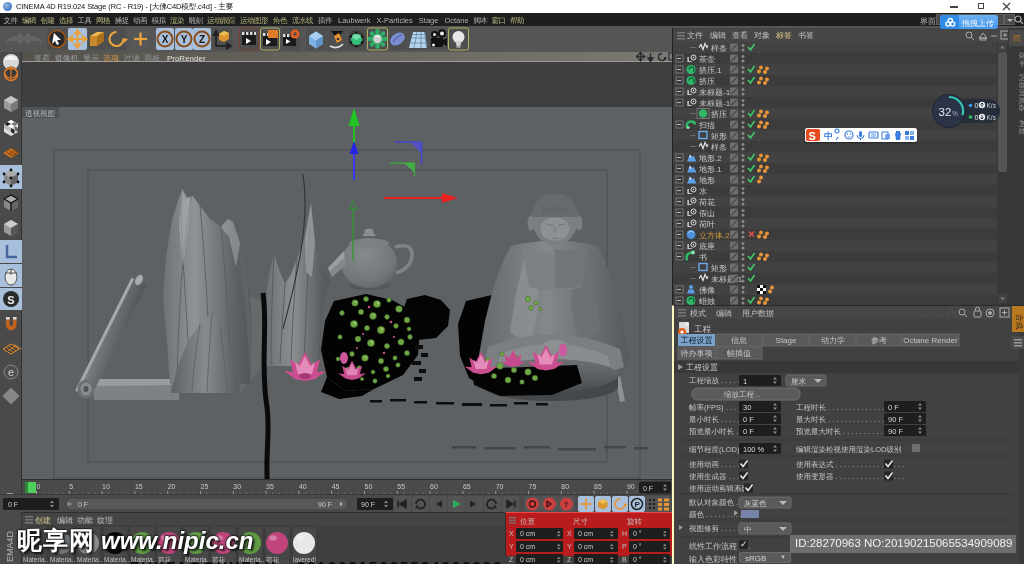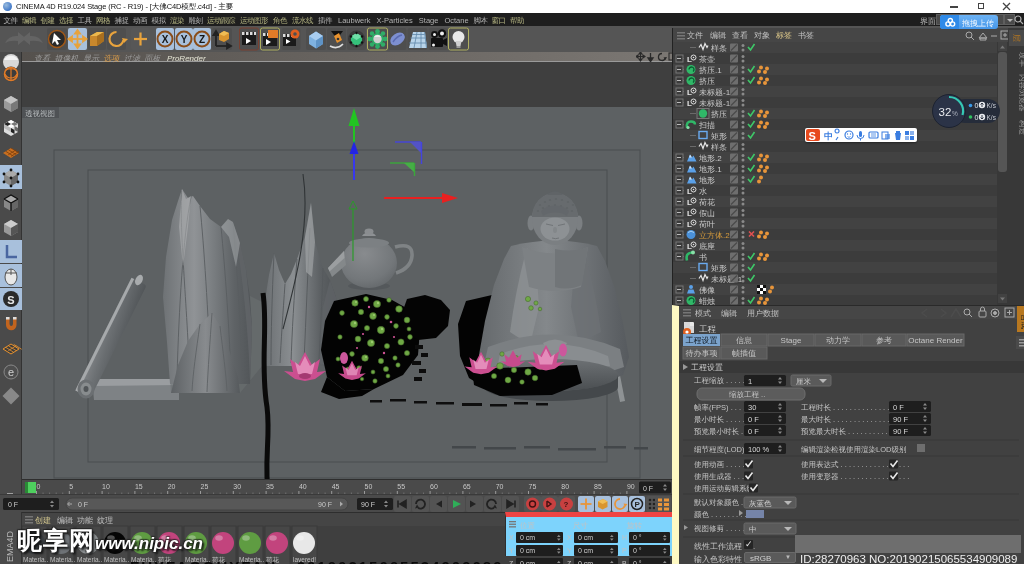--- a/index.html
+++ b/index.html
@@ -290,21 +290,21 @@
 
   <g transform="translate(0,332)">
     <rect x="5" y="6" width="12" height="12" transform="rotate(45 11 12)" fill="#888"></rect>
   </g>
 
   <text x="-460" y="13" transform="rotate(-90)" font-family="Liberation Sans, sans-serif" font-size="9" fill="#b8b8b8">XON</text>
   <text x="-510" y="13" transform="rotate(-90)" font-family="Liberation Sans, sans-serif" font-size="9" fill="#b8b8b8">EMA4D</text>
 </svg>
 </div>
 
-<div class="abs" style="left:22px;top:52px;width:650px;height:10px;background:linear-gradient(to right,#55514d,#7b7773);border-bottom:1px solid #9a9a9a;font-style:italic;">
+<div class="abs" style="left:22px;top:52px;width:650px;height:10px;background:linear-gradient(to right,#55514d,#7b7773);border-bottom:1px solid #9a9a9a;">
   <div class="abs tx" style="left:12px;top:1px;font-size:8px;color:#9c9c9c;">查看&nbsp;&nbsp;摄像机&nbsp;&nbsp;显示&nbsp;&nbsp;<span style="color:#d79b4a;">选项</span>&nbsp;&nbsp;过滤&nbsp;&nbsp;面板&nbsp;&nbsp;&nbsp;<span style="color:#e5e5d5;">ProRender</span></div>
   <svg class="abs" style="left:614px;top:0px;" width="44" height="10">
     <g stroke="#2a2a2a" stroke-width="1.1" fill="#2a2a2a">
       <line x1="4.5" y1="1" x2="4.5" y2="8"></line>
         <line x1="1" y1="4.5" x2="8" y2="4.5"></line>
       <path d="M4.5,0 l1.5,2 -3,0 z M4.5,9 l1.5,-2 -3,0 z M0,4.5 l2,-1.5 0,3 z M9,4.5 l-2,-1.5 0,3 z"></path>
     </g>
     <g stroke="#2a2a2a" stroke-width="1.3" fill="#2a2a2a">
         <line x1="14.5" y1="1" x2="14.5" y2="7"></line>
         <path d="M14.5,9.5 l2.5,-3.5 -5,0 z"></path>
@@ -908,21 +908,21 @@
         <text x="244" y="49" font-size="6.5" fill="#c0c0c0">荷花</text>
         <rect x="270" y="13" width="25" height="39" fill="#474747" stroke="#3a3a3a"></rect>
         <circle cx="282" cy="30" r="11" fill="#e8e8e8"></circle>
         <ellipse cx="278" cy="25" rx="3.8" ry="2.8" fill="#ffffff" opacity="0.3"></ellipse>
         <text x="271" y="49" font-size="6.5" fill="#c0c0c0">layered!</text>
       </g>
 </svg>
 
 </div>
 
-<div class="abs" style="left:505px;top:512px;width:167px;height:44px;background:#7dd3fc;border-top:5px solid #ef4444;border-left:1px solid #2e2e2e;">
+<div class="abs" style="left:505px;top:512px;width:167px;height:44px;background:#b91c1c;border-top:1px solid #ef4444;border-left:1px solid #2e2e2e;">
 <svg width="167" height="52" style="position:absolute;left:0;top:0;" font-family="Liberation Sans, sans-serif" font-size="7">
   <g fill="#767676">
         <rect x="3" y="4" width="7" height="1.3"></rect>
         <rect x="3" y="6.6" width="7" height="1.3"></rect>
         <rect x="3" y="9.2" width="7" height="1.3"></rect>
       </g>
   <g font-size="7.5" fill="#c2c2c2">
         <text x="14" y="11">位置</text>
         <text x="67" y="11">尺寸</text>
         <text x="121" y="11">旋转</text>
@@ -1331,21 +1331,21 @@
         <text x="344" y="9">层</text>
       </g>
   <g font-size="7.5" fill="#9a9a9a">
     <text x="347" y="24" transform="rotate(90 347 24)">攻丰</text>
     <text x="347" y="46" transform="rotate(90 347 46)">内容浏览器</text>
     <text x="347" y="92" transform="rotate(90 347 92)">构造</text>
   </g>
 </svg>
 </div>
 
-<div class="abs" style="left:672px;top:305px;width:352px;height:259px;background:#414141;border-left:7px solid #fef9c3;border-top:1px solid #2a2a2a;">
+<div class="abs" style="left:672px;top:305px;width:352px;height:259px;background:#414141;border-left:2px solid #fef9c3;border-top:1px solid #2a2a2a;">
 <svg width="352" height="259" style="position:absolute;left:0;top:0;" font-family="Liberation Sans, sans-serif">
 
   <rect x="0" y="0" width="352" height="13" fill="#464646"></rect>
   <g fill="#767676">
         <rect x="4" y="3" width="8" height="1.5"></rect>
         <rect x="4" y="6" width="8" height="1.5"></rect>
         <rect x="4" y="9" width="8" height="1.5"></rect>
       </g>
   <g font-size="8" fill="#c2c2c2">
         <text x="16" y="9.5">模式</text>
@@ -1481,21 +1481,21 @@
         <rect x="340" y="39" width="8" height="1.5"></rect>
       </g>
 </svg>
 
 <div class="abs tx" style="left:15px;top:235px;font-size:8px;color:#c4c4c4;">线性工作流程 . . .</div>
 <div class="abs" style="left:65px;top:234px;width:9px;height:9px;background:#252525;border-radius:1px;"></div>
 <div class="abs" style="left:66px;top:233px;color:#e8e8e8;font-size:9px;">✓</div>
 <div class="abs tx" style="left:15px;top:248px;font-size:8px;color:#c4c4c4;">输入色彩特性 . . .</div>
 <div class="abs" style="left:65px;top:246px;width:52px;height:11px;background:#5a5a5a;border:1px solid #6a6a6a;border-radius:2px;font-size:8px;color:#d0d0d0;padding:1px 0 0 5px;">sRGB <span style="float:right;margin-right:4px;font-size:6px;color:#bbb;">▼</span></div>
 
-<div class="abs tx" style="left:116px;top:229px;width:226px;height:18px;background:#6e6e6e;color:#efefef;font-size:11.5px;padding:18px 0 0 5px;">ID:28270963 NO:20190215065534909089</div>
+<div class="abs tx" style="left:116px;top:229px;width:226px;height:18px;background:#6e6e6e;color:#efefef;font-size:11.5px;padding:2px 0 0 5px;">ID:28270963 NO:20190215065534909089</div>
 </div>
 
 <div class="abs" style="left:940px;top:15px;width:58px;height:14px;z-index:50;">
   <div class="abs" style="left:0;top:0;width:58px;height:14px;border-radius:3px;background:linear-gradient(#6cb2f4,#4697ea);"></div>
   <div class="abs" style="left:0;top:0;width:19px;height:14px;border-radius:3px 0 0 3px;background:#2f8ae8;"></div>
   <svg class="abs" style="left:3.5px;top:2px;" width="13" height="11">
       <g fill="none" stroke="#fff" stroke-width="1.4">
         <circle cx="4" cy="7" r="2.1"></circle>
         <circle cx="8.6" cy="7" r="2.1"></circle>
         <circle cx="6.3" cy="3.6" r="2.1"></circle>
@@ -1549,16 +1549,16 @@
       <circle cx="57" cy="27" r="3.2" fill="#e8eaee"></circle>
         <path d="M57,25 l0,4 M55.5,27.5 l1.5,1.5 1.5,-1.5" stroke="#252c3a" stroke-width="0.9" fill="none"></path>
       <text x="61.5" y="29.5">K/s</text>
     </g>
     <text x="53.5" y="18" font-family="Liberation Sans, sans-serif" font-size="7" fill="#e8eaee" text-anchor="end">0</text>
     <text x="53.5" y="30" font-family="Liberation Sans, sans-serif" font-size="7" fill="#e8eaee" text-anchor="end">0</text>
   </svg>
 </div>
 
 <div class="abs tx" style="left:17px;top:524px;z-index:60;font-family:'Liberation Sans',sans-serif;font-weight:bold;color:#fff;text-shadow:2px 2px 2px rgba(15,15,15,0.9), -1px -1px 1px rgba(30,30,30,0.7), 1px -1px 1px rgba(30,30,30,0.6), -1px 1px 1px rgba(30,30,30,0.6);">
-  <span style="font-size:25px;letter-spacing:1px;">昵享网</span><span style="font-size:17px;font-style:italic;">www.nipic.cn</span>
+  <span style="font-size:25px;letter-spacing:1px;">昵享网</span><span style="font-size:24px;font-style:italic;margin-left:6px;">www.nipic.cn</span>
 </div>
 
 <div class="abs tx" style="left:130px;top:558px;width:560px;height:6px;overflow:hidden;z-index:55;font-family:'Liberation Sans',sans-serif;font-weight:bold;font-size:15px;color:#0a0a0a;letter-spacing:2px;">FUYFAOGHYFAH&nbsp;-&nbsp;20190215065534909089</div>
 
 </body></html>

